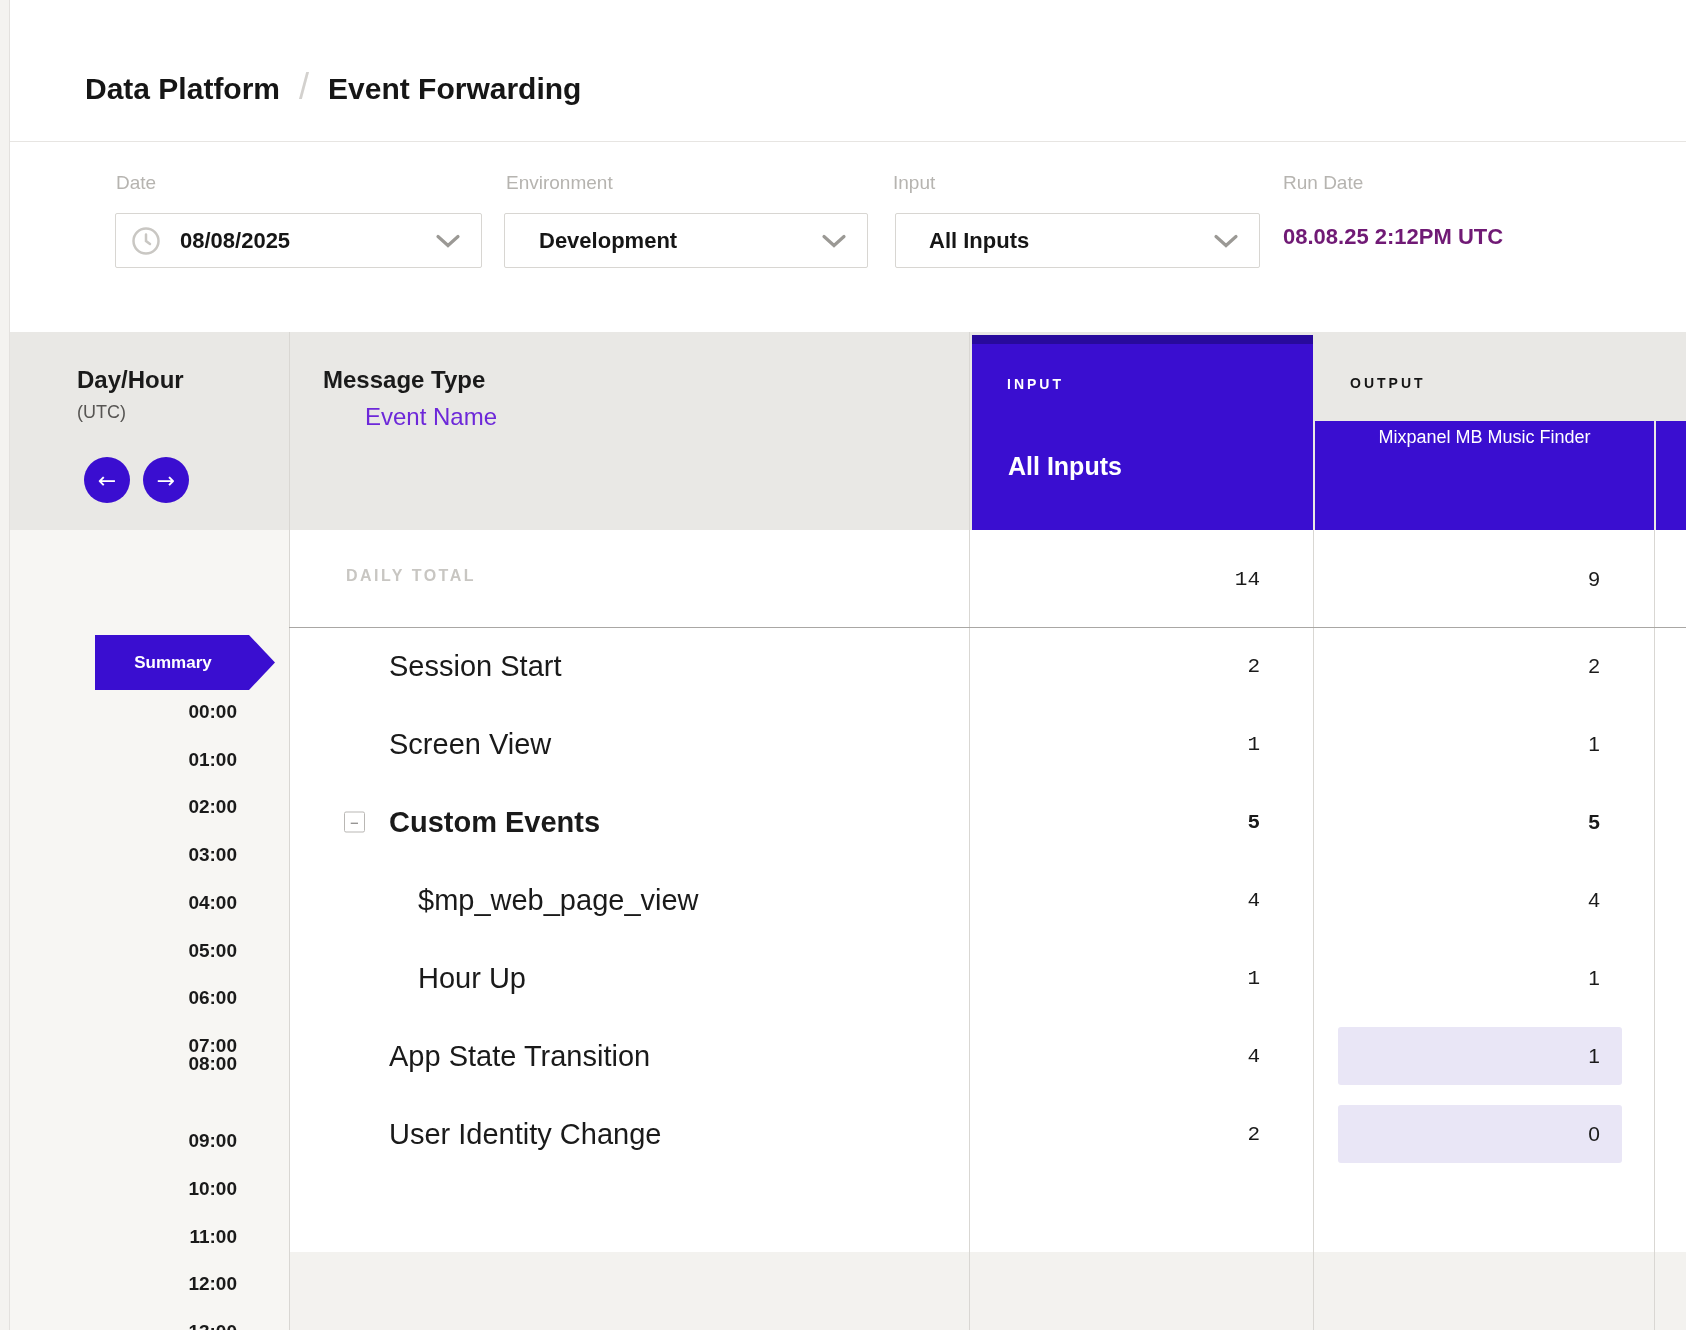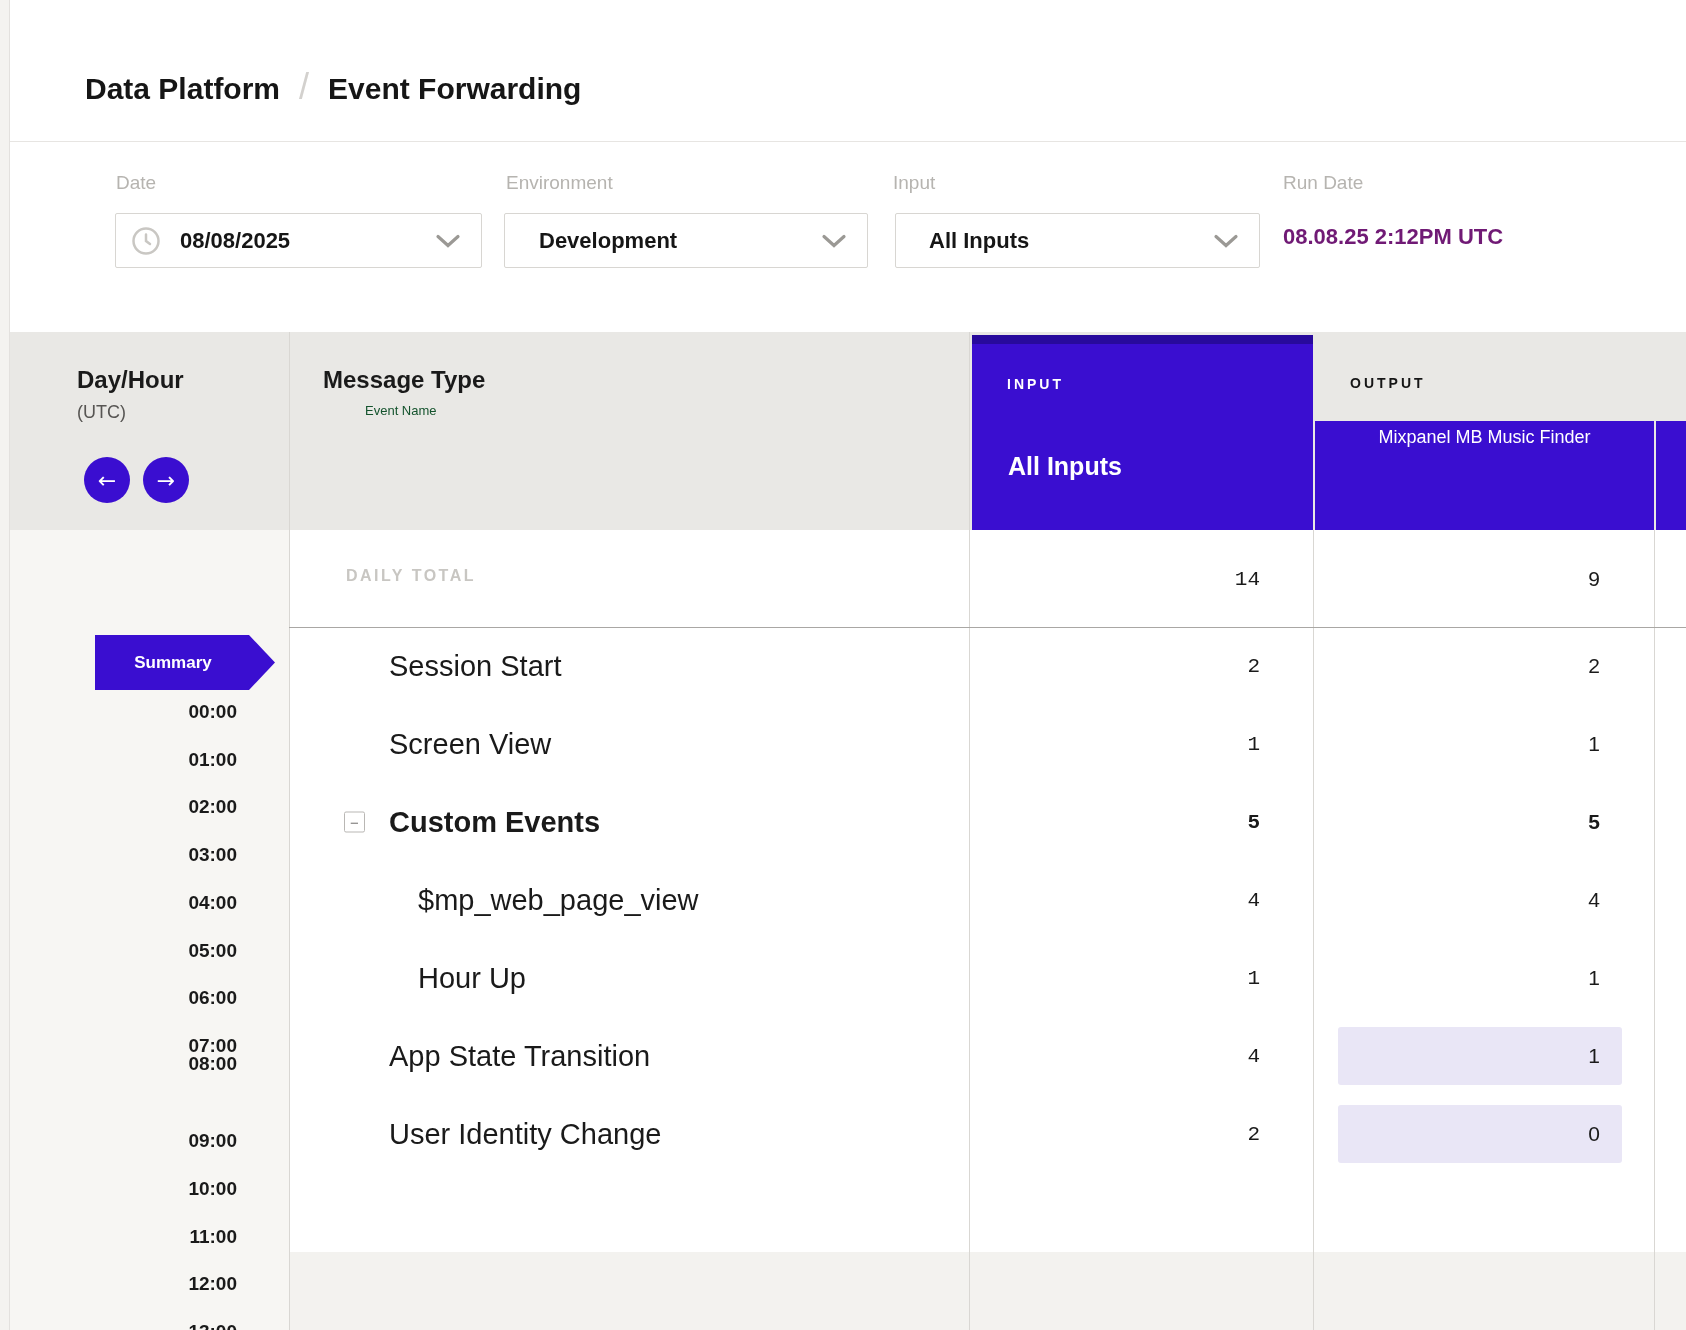--- a/index.html
+++ b/index.html
@@ -27,21 +27,21 @@
   .f-chevron{position:absolute;right:20px;top:50%;transform:translateY(-50%);line-height:0;}
   .run-value{position:absolute;left:1251px;top:82px;font-size:22px;font-weight:700;color:#701a75;white-space:nowrap;}
 
   
   .thead{position:absolute;left:10px;top:332px;width:1676px;height:198px;background:var(--band);}
   .dayhour-title{position:absolute;left:77px;top:366px;font-size:24px;font-weight:700;}
   .dayhour-sub{position:absolute;left:77px;top:402px;font-size:18px;color:#575553;}
   .nav-btn{position:absolute;top:457px;width:46px;height:46px;border-radius:50%;background:var(--accent);color:#fff;border:none;display:flex;align-items:center;justify-content:center;font-size:22px;font-family:"DejaVu Sans",sans-serif;cursor:pointer;z-index:5;}
   .nav-prev{left:84px;} .nav-next{left:143px;}
   .mt-title{position:absolute;left:323px;top:366px;font-size:24px;font-weight:700;}
-  .mt-sub{position:absolute;left:365px;top:403px;font-size:13px;color:#14532d;}
+  .mt-sub{position:absolute;left:365px;top:403px;font-size:24px;color:#6d28d9;}
   .group-label{font-size:14px;font-weight:700;letter-spacing:3px;}
   .output-group{position:absolute;left:1350px;top:375px;color:#161616;}
 
   .input-block{position:absolute;left:972px;top:335px;width:341px;height:195px;background:var(--accent);border-top:9px solid var(--accent-dark);z-index:4;cursor:pointer;}
   .input-block .group-label{position:absolute;left:35px;top:32px;color:#fff;}
   .input-block .col-name{position:absolute;left:36px;top:108px;font-size:25px;font-weight:700;color:#fff;}
   .mixpanel-block{position:absolute;left:1315px;top:421px;width:339px;height:109px;background:var(--accent);color:#fff;text-align:center;z-index:4;cursor:pointer;}
   .mixpanel-block .col-name{margin-top:28px;font-size:24px;font-weight:700;}
   .mixpanel-block .col-sub{margin-top:6px;font-size:18px;}
   .next-block{position:absolute;left:1656px;top:421px;width:30px;height:109px;background:var(--accent);z-index:4;}

